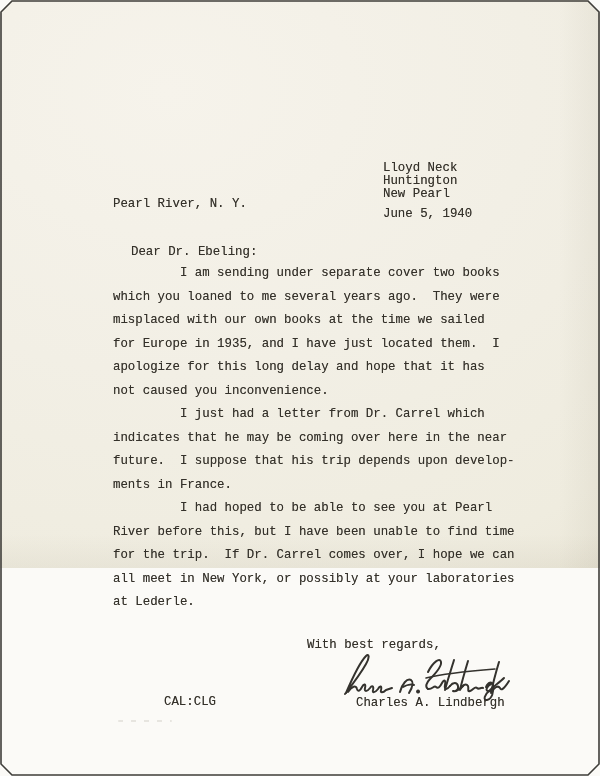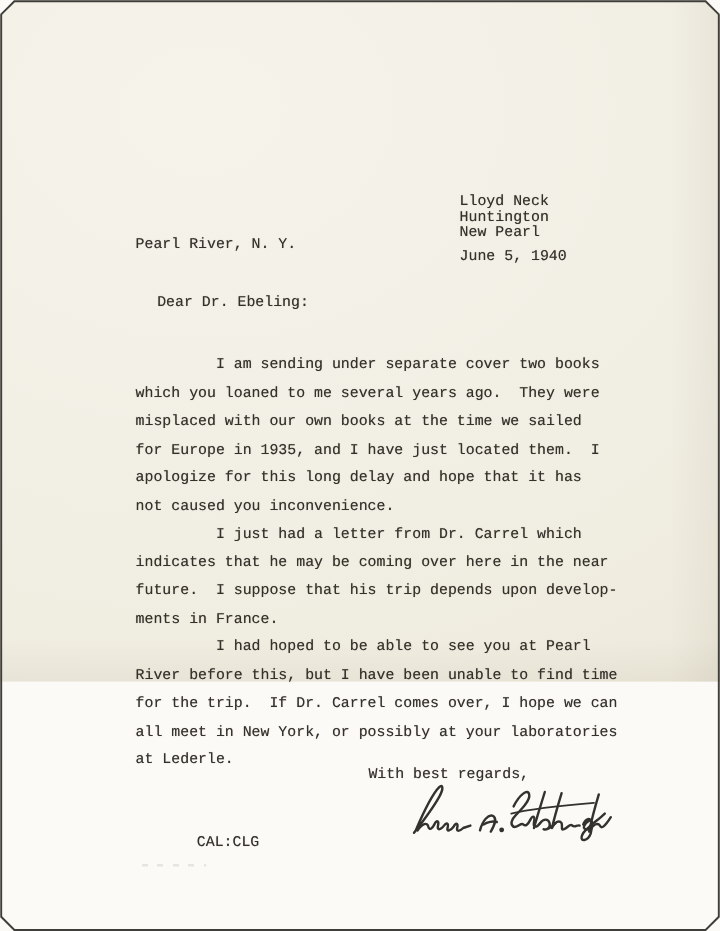--- a/index.html
+++ b/index.html
@@ -36,21 +36,21 @@
     letter-spacing: 0;
     text-shadow: 0 0 0.6px rgba(52,48,40,0.55);
   }
   .single { line-height: 13px; }
   .body-block { line-height: 23.5px; }
   .body-block > div { white-space: pre; }
   .sender    { left: 383px; top: 162px; }
   .date      { left: 383px; top: 208px; }
   .recipient { left: 113px; top: 198px; }
   .salute    { left: 113px; top: 246px; margin-left: 18px; }
-  .body-block{ left: 113px; top: 262px; margin-top: 31px; }
+  .body-block{ left: 113px; top: 262px; }
   .closing   { left: 307px; top: 639px; }
   .typed     { left: 356px; top: 697px; }
   .initials  { left: 117px; top: 696px; margin-left: 47px; }
   .signature {
     position: absolute;
     left: 334px; top: 650px;
     width: 182px; height: 54px;
   }
   .smudge {
     position: absolute;
@@ -108,18 +108,19 @@
 
       <path d="M152,37 C154,32 158,31 159,35 C160,39 157,42 154,41 C151,40.5 153,36 157,34"></path>
       <path d="M159,35 C160,42 158,49 153,50 C149,50.5 150,45 156,40 C160,36 166,32 170,28"></path>
 
       <path d="M165,12 C162,22 159,33 157,43 C160,37 164,35 166,38 C167,41 170,39 175,31"></path>
 
       <path d="M92,28 C112,23 136,21 161,19" stroke-width="1.5"></path>
     </g>
   </svg>
 
+  <div class="txt single typed">Charles A. Lindbergh</div>
 
   <div class="txt single initials">CAL:CLG</div>
 
   <div class="smudge"></div>
 
 </div>
 
 </body></html>

